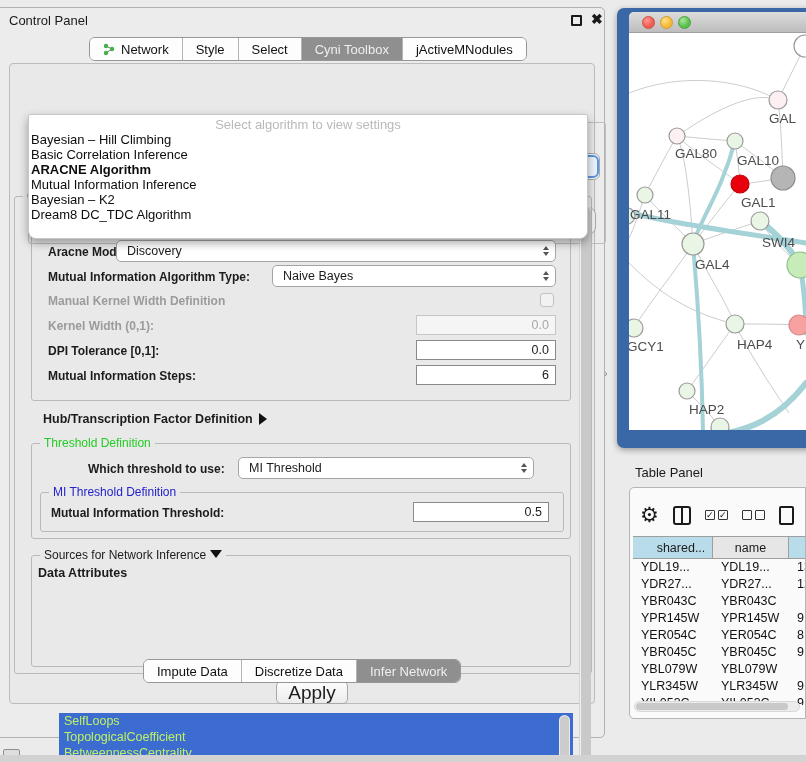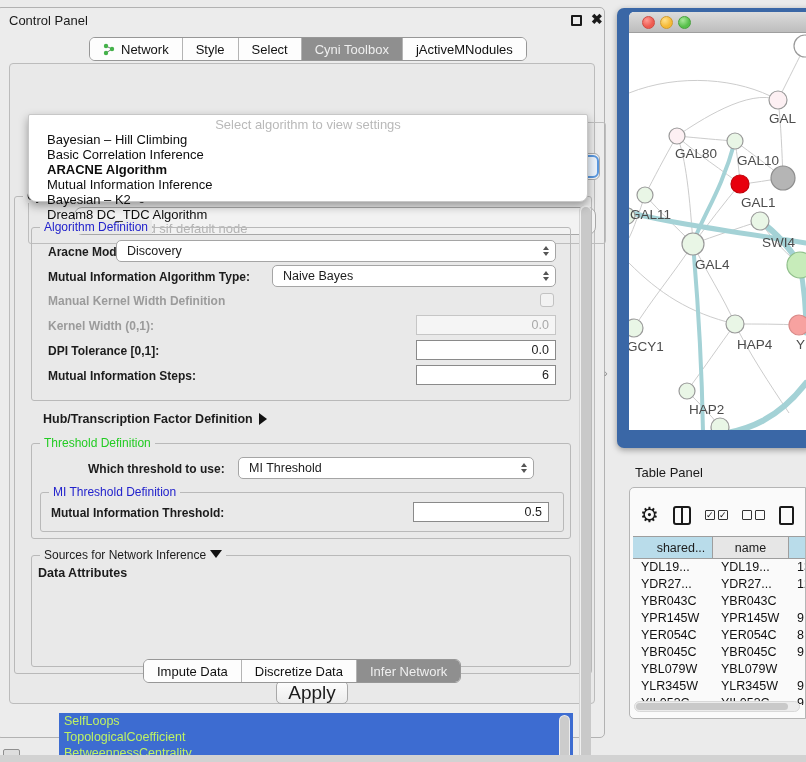--- a/index.html
+++ b/index.html
@@ -47,26 +47,26 @@
 
   
   #frag-group { left:18px; top:58px; width:578px; height:122px; border:1px solid #bdbdbd; border-radius:3px; }
   #frag-combo-top { left:524px; top:89px; width:66px; height:27px; background:#f4f4f4; border:1px solid #a8a8a8; border-radius:6px; }
   #frag-blue-stepper { left:568px; top:91px; width:21px; height:23px; background:#eaf2fb; border:2px solid #5a97dd; border-radius:6px; }
   #frag-combo-bottom { left:64px; top:143px; width:522px; height:28px; background:#f2f2f2; border:1px solid #a8a8a8; border-radius:8px;
     font-size:13px; color:#b3b3b3; line-height:42px; padding-left:20px; overflow:hidden; }
 
   
   #algo-dropdown {
-    left:18px; top:50px; width:560px; height:88px;
+    left:18px; top:50px; width:560px; height:125px;
     background:#ffffff; border:1px solid #c7c7c7; border-radius:2px 2px 8px 8px;
     box-shadow:0 4px 10px rgba(0,0,0,0.35); z-index:40; padding-top:2px;
   }
   #algo-placeholder { text-align:center; font-size:13px; color:#b9b9b9; height:15px; }
-  .algo-item { font-size:13px; color:#0d0d0d; height:15px; line-height:15px; padding-left:18px; white-space:nowrap; }
+  .algo-item { font-size:13px; color:#0d0d0d; height:15px; line-height:15px; padding-left:2px; white-space:nowrap; }
   .algo-item.sel { font-weight:bold; }
 
   
   .group { position:absolute; border:1px solid #b9b9b9; border-radius:3px; }
   .group-title {
     position:absolute; top:-8px; left:8px; background:#e9e9e9; padding:0 4px;
     font-size:12px; white-space:nowrap;
   }
   .t-blue { color:#2222cc; }
   .t-green { color:#22cc22; }

